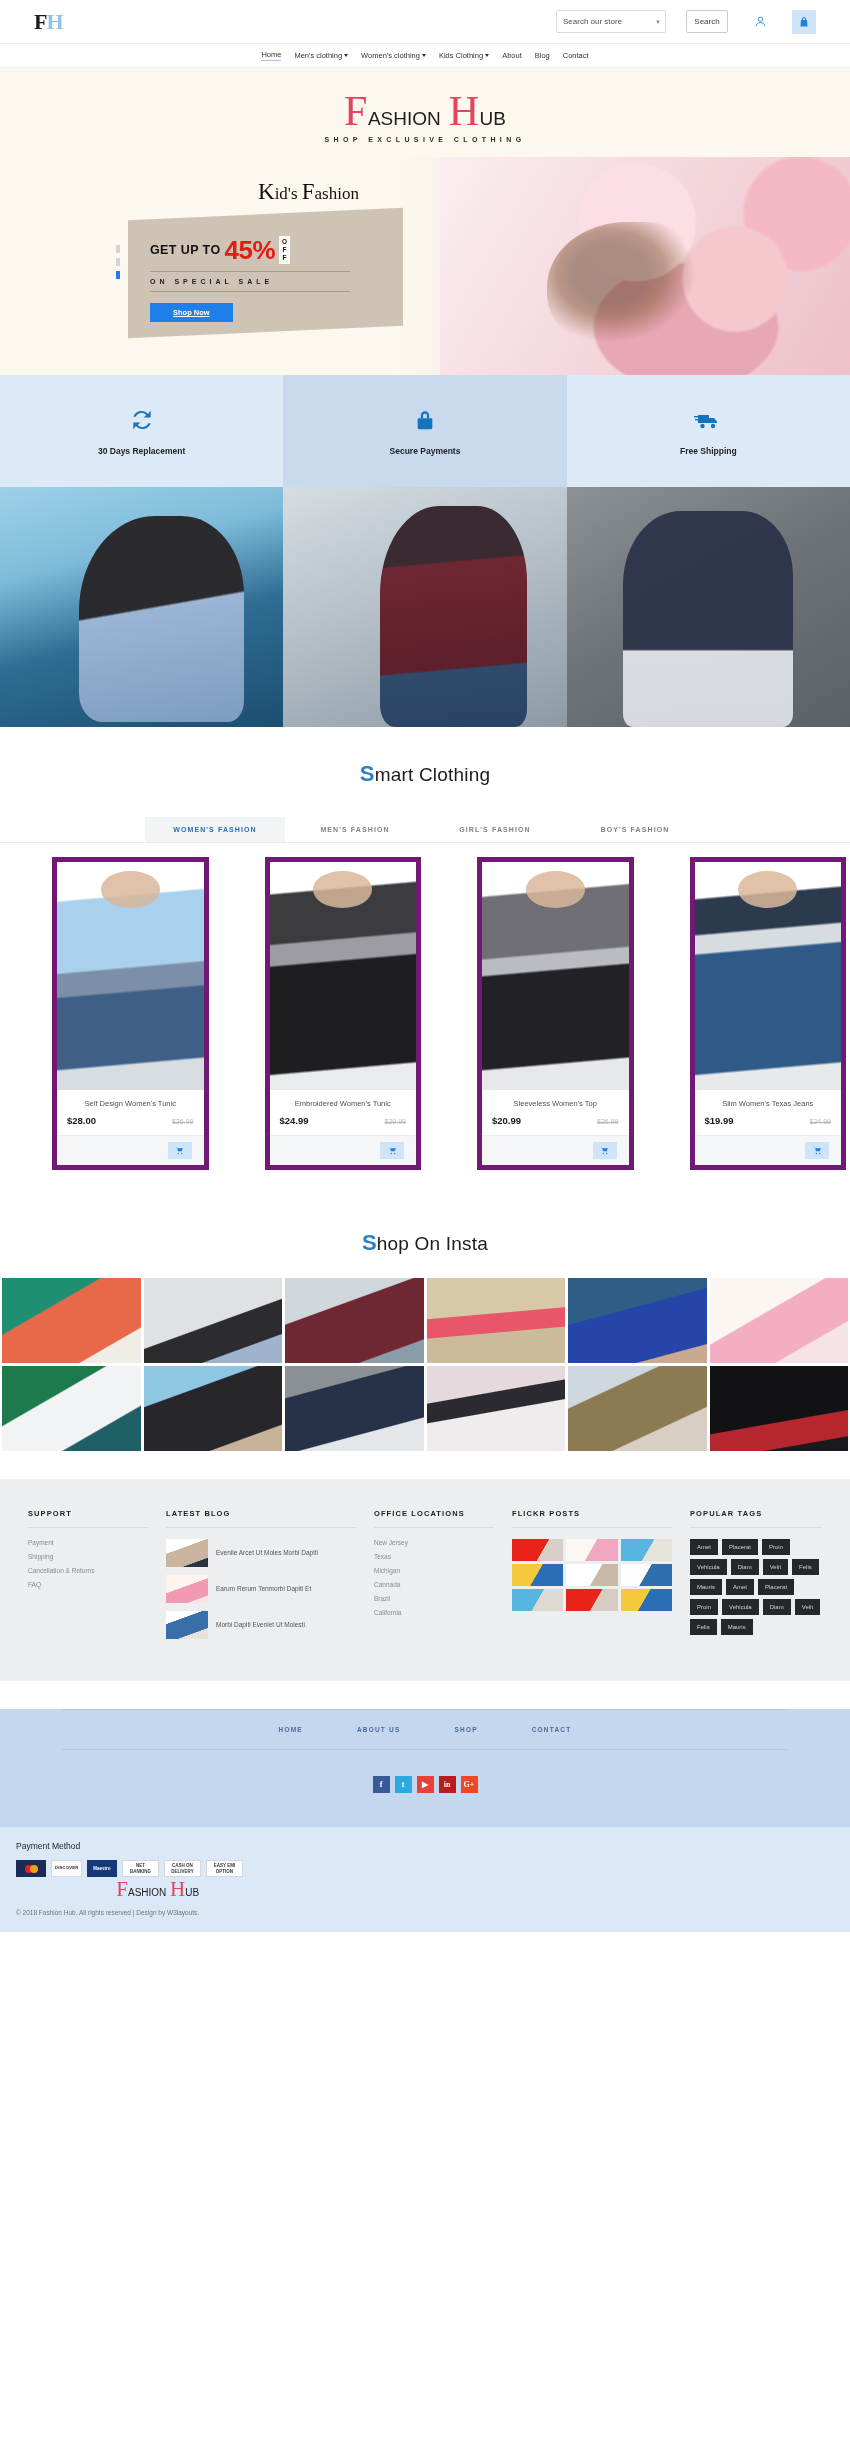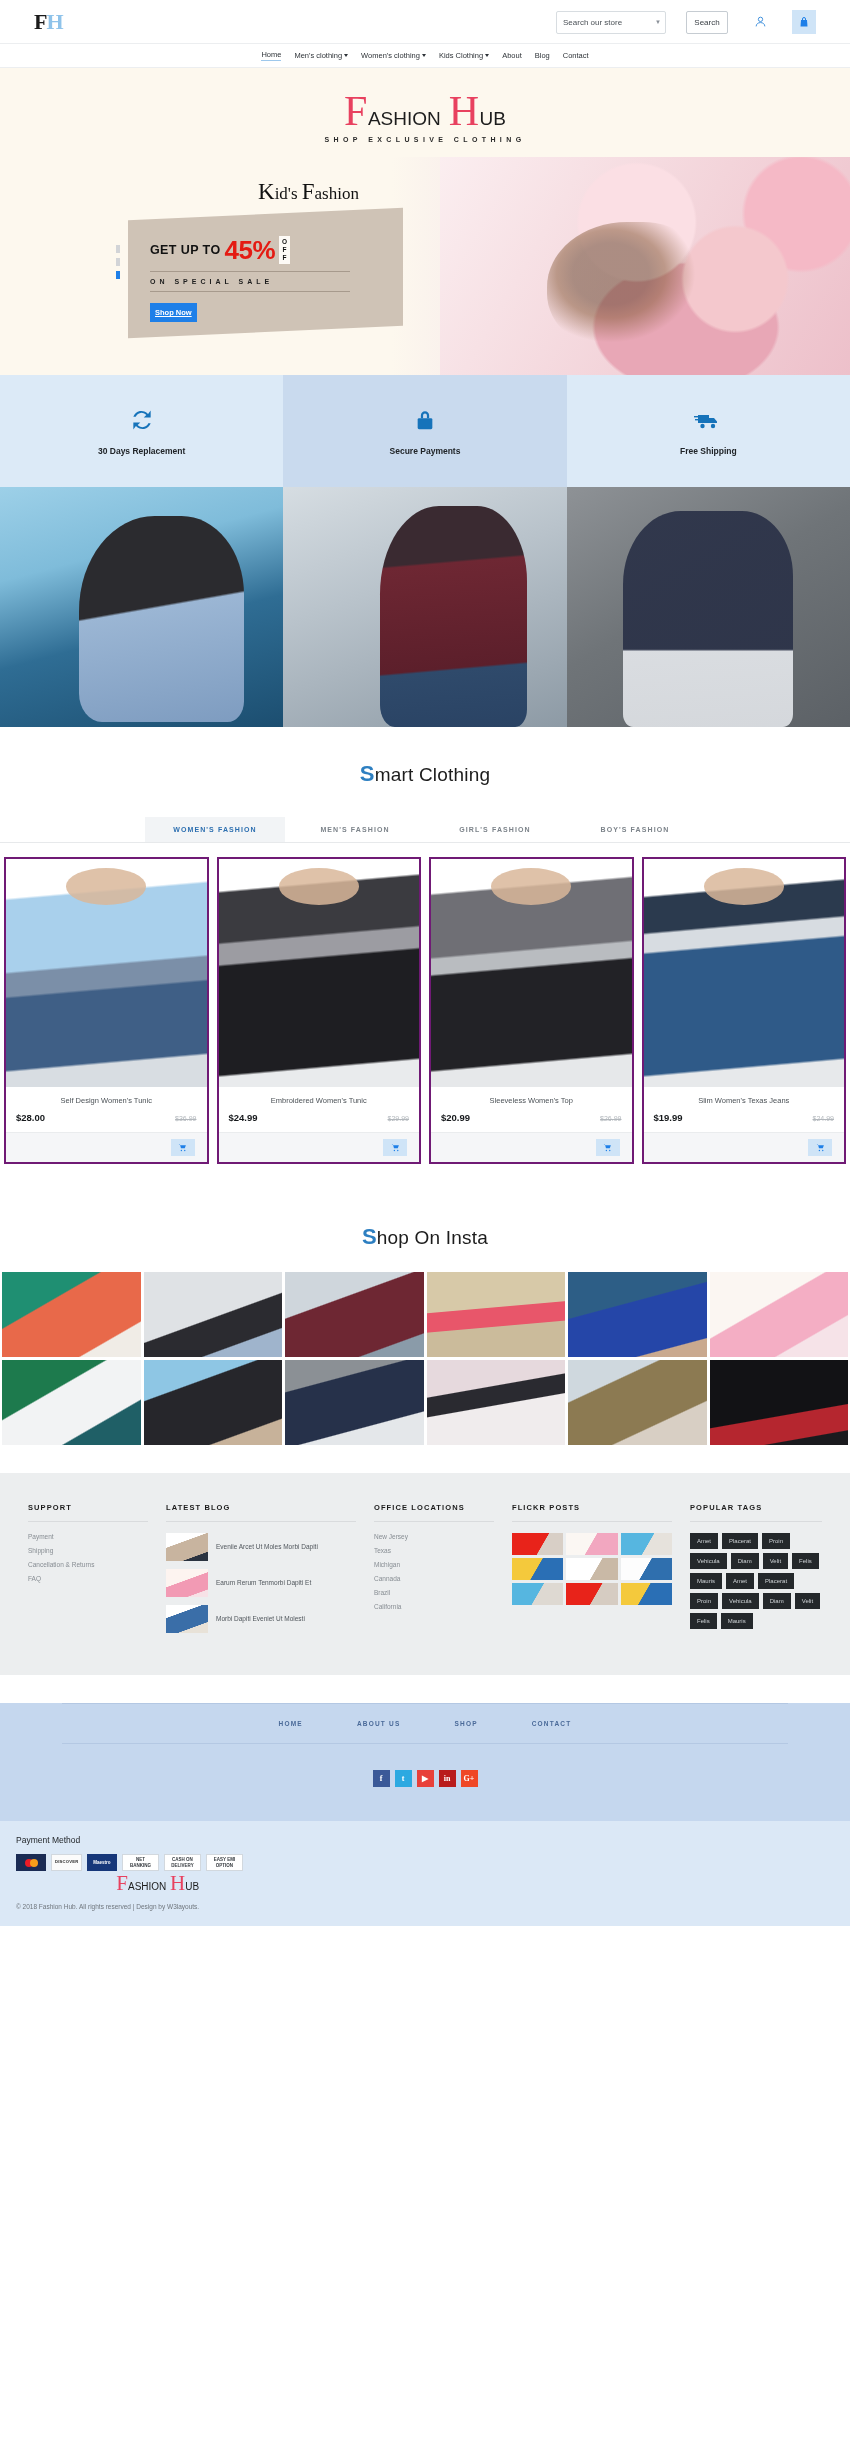--- a/index.html
+++ b/index.html
@@ -24,21 +24,21 @@
     font-family: "Liberation Serif", serif;
     font-size: 22px;
     font-weight: bold;
     letter-spacing: -1px;
   }
   .brand-mini .f { color: #1b1b1b; }
   .brand-mini .h { color: #8fc3ea; }
   .topbar-right {
     margin-left: auto;
     display: flex;
-    align-items: flex-end;
+    align-items: center;
     gap: 20px;
   }
   .search-select {
     width: 110px;
     height: 23px;
     border: 1px solid #d8dde1;
     border-radius: 2px;
     background: #fff;
     font-size: 8px;
     color: #4a5056;
@@ -231,21 +231,21 @@
     height: 1px;
     background: #a79a8d;
     margin: 6px 0 9px;
   }
   .shop-now {
     display: inline-block;
     background: #1e7fe8;
     color: #fff;
     font-size: 7.5px;
     font-weight: bold;
-    padding: 5px 5px;
+    padding: 5px 23px;
     border: none;
     cursor: pointer;
     font-family: "Liberation Sans", sans-serif;
     text-decoration: underline;
   }
   .hero-dots {
     position: absolute;
     left: 116px; top: 88px;
     z-index: 5;
     display: flex;
@@ -346,22 +346,23 @@
   .tab.active { background: #f2f4f6; color: #2d6fb0; }
 
   
   .products {
     display: flex;
     gap: 8px;
     padding: 14px 4px 0;
   }
   .product {
     flex: 1;
-    border: 2px solid #701a75;
+    border: 5px solid #701a75;
     background: #fff;
+    margin-left: 48px;
   }
   .product-img {
     height: 228px;
     position: relative;
     overflow: hidden;
     background: #fff;
   }
   .pimg1 { background: linear-gradient(175deg,#ffffff 0 16%, #a9d0ec 17% 46%, #7b8fa8 47% 56%, #3f5f86 57% 86%, #d8dde2 87%); }
   .pimg2 { background: linear-gradient(175deg,#ffffff 0 13%, #3b3b40 14% 34%, #9c9ca2 35% 43%, #1e1e22 44% 88%, #e9ebed 89%); }
   .pimg3 { background: linear-gradient(175deg,#ffffff 0 14%, #6f6f75 15% 40%, #b9bcc0 41% 47%, #222226 48% 86%, #e6e8ea 87%); }

